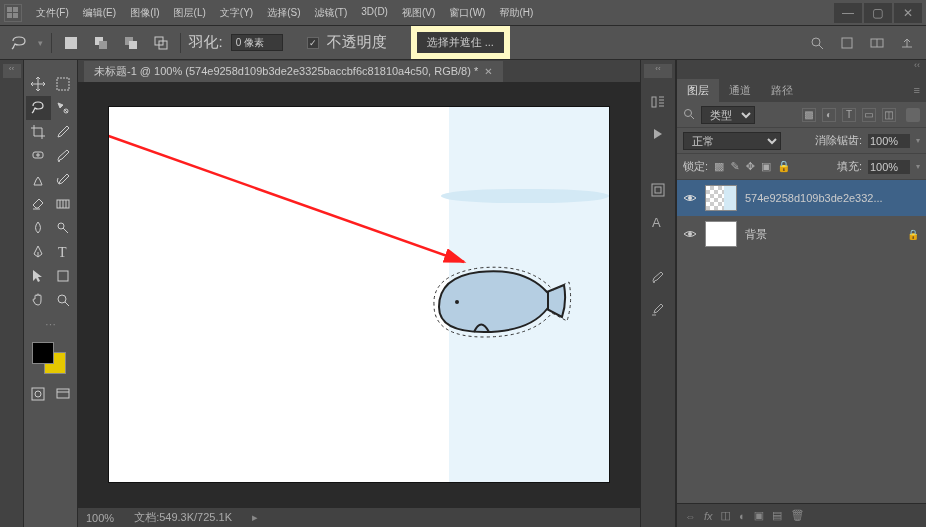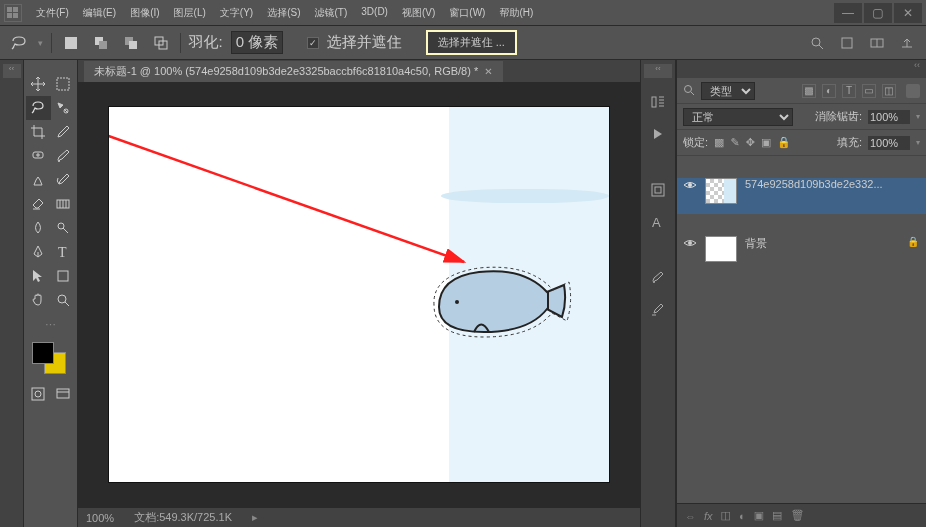--- a/index.html
+++ b/index.html
@@ -7,23 +7,23 @@
 .titlebar { height: 26px; background: #535353; display: flex; align-items: center; padding: 0 4px; border-bottom: 1px solid #2a2a2a; }
 .ps-logo { width: 18px; height: 18px; background: #535353; border: 1px solid #666; display: inline-flex; align-items: center; justify-content: center; font-size: 9px; color: #999; margin-right: 8px; }
 .menubar { display: flex; gap: 2px; flex: 1; }
 .menu-item { padding: 2px 6px; cursor: default; font-size: 10px; }
 .win-controls { display: flex; gap: 0; }
 .win-btn { width: 28px; height: 20px; display: flex; align-items: center; justify-content: center; font-size: 12px; background: #3e3e3e; margin-left: 2px; color: #999; }
 .toolbar { height: 34px; background: #535353; display: flex; align-items: center; padding: 0 8px; border-bottom: 1px solid #2a2a2a; gap: 8px; }
 .tool-icon { width: 22px; height: 22px; display: flex; align-items: center; justify-content: center; }
 .sep { width: 1px; height: 20px; background: #3a3a3a; }
 .toolbar-label { font-size: 15px; color: #ccc; }
-.toolbar-input { background: #3a3a3a; border: 1px solid #2a2a2a; color: #ccc; padding: 2px 4px; width: 52px; font-size: 15px; }
+.toolbar-input { background: #3a3a3a; border: 1px solid #2a2a2a; color: #ccc; padding: 2px 4px; width: 52px; font-size: 10px; }
 .checkbox { width: 12px; height: 12px; background: #3a3a3a; border: 1px solid #666; display: inline-flex; align-items: center; justify-content: center; font-size: 9px; color: #ccc; }
-.toolbar-btn { background: #3a3a3a; border: 2px solid #fef9c3; padding: 3px 10px; font-size: 11px; color: #ccc; }
+.toolbar-btn { background: #3a3a3a; border: 6px solid #fef9c3; padding: 3px 10px; font-size: 11px; color: #ccc; }
 .main { display: flex; height: calc(527px - 60px); }
 .left-collapse { width: 24px; background: #424242; border-right: 1px solid #2a2a2a; display: flex; flex-direction: column; align-items: center; padding-top: 4px; }
 .collapse-tab { width: 18px; height: 14px; background: #535353; font-size: 8px; text-align: center; color: #999; margin-bottom: 4px; }
 .toolbox { width: 54px; background: #535353; border-right: 1px solid #2a2a2a; display: flex; flex-direction: column; padding: 12px 2px 2px 2px; }
 .tool-row { display: flex; height: 24px; }
 .tool-cell { width: 25px; height: 24px; display: flex; align-items: center; justify-content: center; position: relative; }
 .tool-cell.active { background: #3a3a3a; }
 .tool-cell svg { display: block; }
 .color-swatches { margin-top: 6px; height: 36px; position: relative; width: 50px; }
 .swatch-main { position: absolute; width: 22px; height: 22px; border: 1px solid #888; background: #000; top: 0; left: 6px; }
@@ -41,21 +41,21 @@
 .mid-collapse { width: 36px; background: #424242; border-left: 1px solid #2a2a2a; border-right: 1px solid #2a2a2a; display: flex; flex-direction: column; align-items: center; padding-top: 4px; gap: 8px; }
 .mid-icon { width: 24px; height: 24px; display: flex; align-items: center; justify-content: center; color: #aaa; }
 .right-panel { width: 250px; background: #535353; display: flex; flex-direction: column; border-left: 1px solid #2a2a2a; }
 .panel-tabs { height: 24px; background: #424242; display: flex; align-items: center; }
 .panel-tab { padding: 4px 10px; font-size: 11px; color: #aaa; }
 .panel-tab.active { background: #535353; color: #ddd; }
 .panel-row { height: 26px; display: flex; align-items: center; padding: 0 6px; gap: 6px; border-bottom: 1px solid #444; font-size: 11px; }
 .panel-select { background: #3a3a3a; border: 1px solid #2a2a2a; color: #ccc; padding: 1px 4px; font-size: 11px; }
 .icon-row { display: flex; gap: 6px; }
 .small-icon { width: 14px; height: 14px; display: flex; align-items: center; justify-content: center; color: #aaa; font-size: 10px; border: 1px solid #666; }
-.layer-item { height: 36px; display: flex; align-items: flex-start; padding: 0 6px; gap: 8px; font-size: 11px; margin-top: 22px; }
+.layer-item { height: 36px; display: flex; align-items: center; padding: 0 6px; gap: 8px; font-size: 11px; }
 .layer-item.selected { background: #3E6288; }
 .layer-thumb { width: 32px; height: 26px; background: #fff; border: 1px solid #888; position: relative; }
 .layer-thumb.checker { background-image: linear-gradient(45deg,#ccc 25%,transparent 25%,transparent 75%,#ccc 75%),linear-gradient(45deg,#ccc 25%,#fff 25%,#fff 75%,#ccc 75%); background-size: 8px 8px; background-position: 0 0,4px 4px; }
 .eye { width: 14px; height: 14px; color: #ccc; }
 .lock { color: #aaa; font-size: 10px; margin-left: auto; }
 .layer-bottom { height: 24px; background: #424242; display: flex; align-items: center; gap: 8px; padding: 0 8px; color: #888; border-top: 1px solid #2a2a2a;}
 .flex-spacer { flex: 1; }
 .arrow-overlay { position: absolute; pointer-events: none; }
 .pct-input { background: #3a3a3a; border: none; color: #ccc; width: 42px; font-size: 11px; padding: 1px 2px; }
 </style>
@@ -120,21 +120,21 @@
       <svg width="14" height="14">
         <rect x="1" y="1" width="8" height="8" fill="none" stroke="#ccc"></rect>
         <rect x="5" y="5" width="8" height="8" fill="none" stroke="#ccc"></rect>
       </svg>
     </div>
   <div class="sep"></div>
   <span class="toolbar-label">羽化:</span>
   <input class="toolbar-input" value="0 像素" style="">
   <div style="width:8px"></div>
   <span class="checkbox">✓</span>
-  <span class="toolbar-label">选择并遮住</span>
+  <span class="toolbar-label">不透明度</span>
   <div style="width:8px"></div>
   <button class="toolbar-btn">选择并遮住 ...</button>
   <div class="flex-spacer"></div>
   <div class="tool-icon">
       <svg width="14" height="14">
         <circle cx="6" cy="6" r="4" stroke="#aaa" fill="none"></circle>
         <line x1="9" y1="9" x2="13" y2="13" stroke="#aaa"></line>
       </svg>
     </div>
   <div class="tool-icon">
@@ -380,38 +380,45 @@
     <div class="mid-icon">
         <svg width="16" height="16">
           <path d="M11 2 L13 4 L7 10 L4 11 L5 8 Z" stroke="#aaa" fill="none"></path>
           <path d="M2 13 L6 13" stroke="#aaa"></path>
         </svg>
       </div>
   </div>
 
   <div class="right-panel">
     <div style="height:18px;background:#424242;text-align:right;padding-right:6px;color:#888;font-size:9px">‹‹</div>
+    <div class="panel-tabs">
+      <div class="panel-tab active">图层</div>
+      <div class="panel-tab">通道</div>
+      <div class="panel-tab">路径</div>
+      <div class="flex-spacer"></div>
+      <div style="padding:0 6px;color:#888">≡</div>
+    </div>
     <div class="panel-row">
       <span><svg width="12" height="12">
             <circle cx="5" cy="5" r="3.5" stroke="#aaa" fill="none"></circle>
             <line x1="8" y1="8" x2="11" y2="11" stroke="#aaa"></line>
           </svg></span>
       <select class="panel-select" style="width:54px"><option>类型</option></select>
       <div class="flex-spacer"></div>
       <div class="icon-row">
         <div class="small-icon">▩</div>
         <div class="small-icon">◐</div>
         <div class="small-icon">T</div>
         <div class="small-icon">▭</div>
         <div class="small-icon">◫</div>
       </div>
       <div style="width:14px;height:14px;background:#666;border-radius:2px;margin-left:4px"></div>
     </div>
     <div class="panel-row">
-      <select class="panel-select" style="width:110px"><option>正常</option></select>
+      <select class="panel-select" style="width:98px"><option>正常</option></select>
       <div class="flex-spacer"></div>
       <span>消除锯齿:</span>
       <input class="pct-input" value="100%" style="">
       <span style="color:#888;font-size:8px">▾</span>
     </div>
     <div class="panel-row">
       <span>锁定:</span>
       <div class="icon-row">
         <span style="color:#aaa">▩</span>
         <span style="color:#aaa">✎</span>

